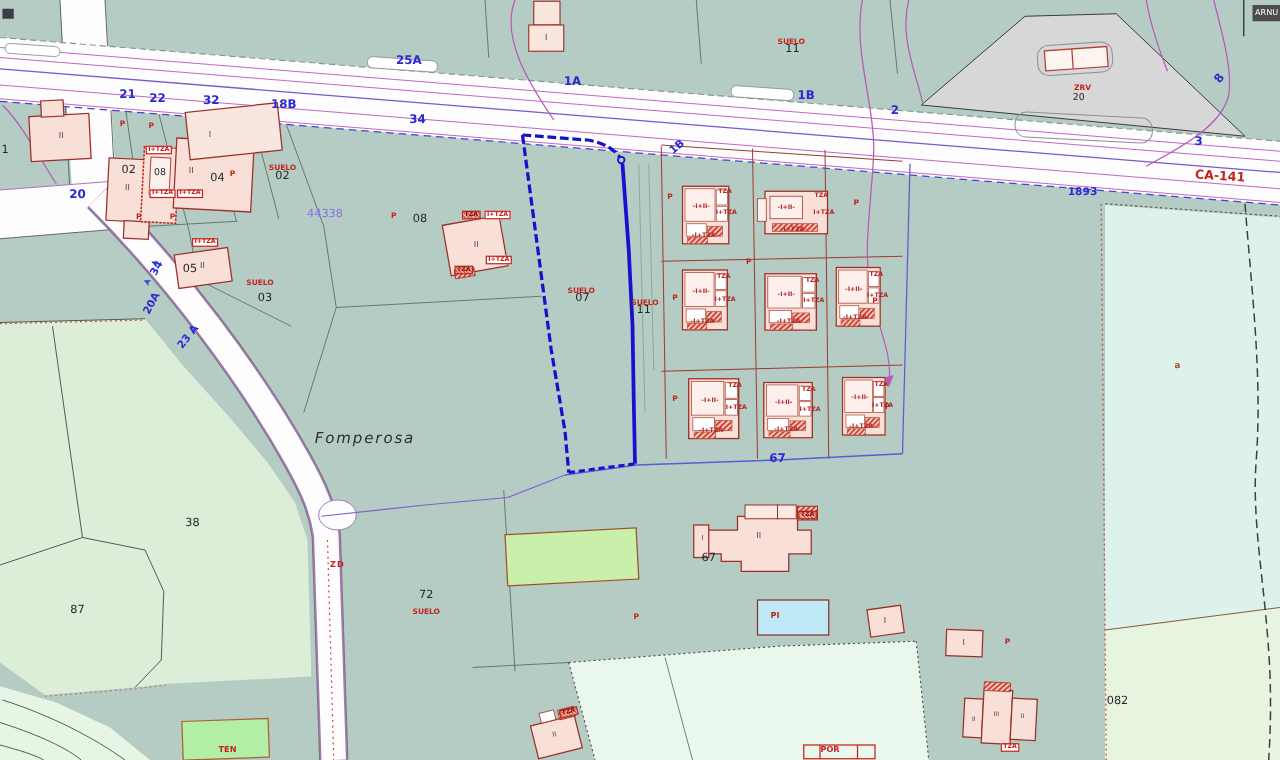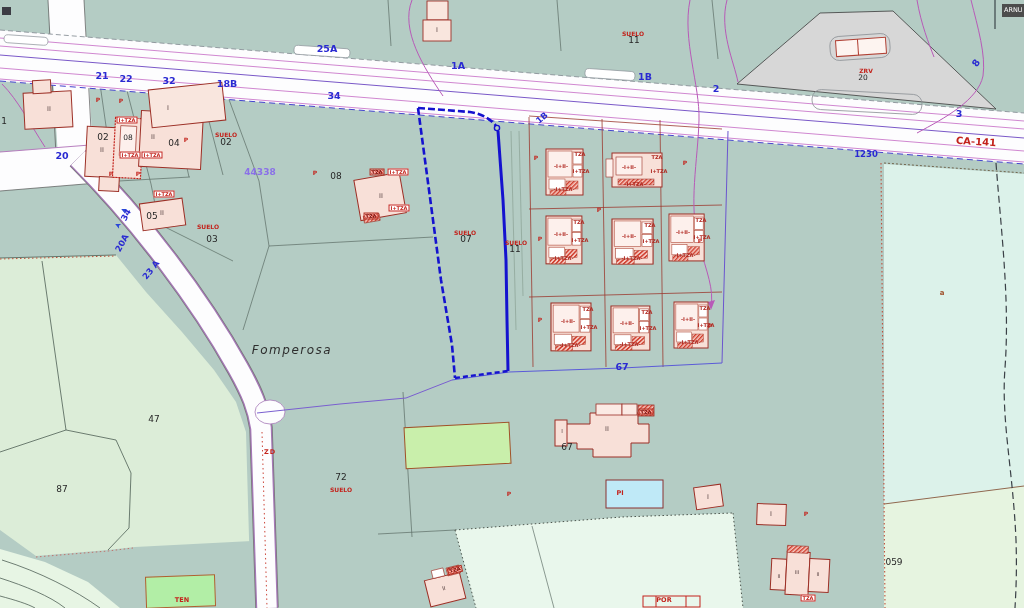--- a/index.html
+++ b/index.html
@@ -13,21 +13,21 @@
   .bks{color:#262626;font-size:7.5px}
   .rd{color:#c3231c;font-size:6.5px;font-weight:600}
   .rds{color:#c3231c;font-size:6px;font-weight:600}
   .ca{color:#c3231c;font-size:10px;font-weight:600}
   .pp{color:#c3231c;font-size:6px;font-weight:700}
   .tagb{color:#c3231c;font-size:5px;font-weight:700;border:1px solid #c3231c;background:#fff;padding:0 1px}
   .tagh{color:#7d1410;font-size:5px;font-weight:700;border:1px solid #b03024;padding:0 1px;
         background:repeating-linear-gradient(45deg,#f4b0a8 0 1px,#e86052 1px 2px)}
   .rm{color:#564040;font-size:6.5px}
   .un{color:#b02820;font-size:5px;font-weight:600}
-  .pu{color:#8a70e8;font-size:9px;font-weight:700}
+  .pu{color:#8a70e8;font-size:9px;font-weight:400}
   .fp{color:#2e2e2e;font-size:12px;font-style:italic;letter-spacing:1.5px}
   .ar{color:#2946d8;font-size:8px}
   #corner-tag{position:absolute;left:1002px;top:4px;width:22px;height:13px;background:#4c4c4c;
         color:#fff;font-size:6.5px;line-height:13px;padding-left:2px;overflow:hidden}
 </style>
 </head>
 <body>
 
 <div id="stage">
 <svg width="1024" height="608" viewBox="0 0 1024 608">
@@ -243,44 +243,44 @@
   <span class="bl" style="left:102px;top:76px">21</span>
   <span class="bl" style="left:126px;top:79px">22</span>
   <span class="bl" style="left:169px;top:81px">32</span>
   <span class="bl" style="left:227px;top:84px">18B</span>
   <span class="bl" style="left:334px;top:96px">34</span>
   <span class="bl" style="left:458px;top:66px">1A</span>
   <span class="bl" style="left:645px;top:77px">1B</span>
   <span class="bl" style="left:716px;top:89px">2</span>
   <span class="bl" style="left:976px;top:63px;transform:translate(-50%,-50%) rotate(-55deg)">8</span>
   <span class="bl" style="left:959px;top:114px">3</span>
-  <span class="bls" style="left:866px;top:154px">1230</span>
+  <span class="bls" style="left:866px;top:154px">1893</span>
   <span class="bl" style="left:62px;top:156px">20</span>
   <span class="bls" style="left:126px;top:215px;transform:translate(-50%,-50%) rotate(-62deg)">34</span>
   <span class="bls" style="left:122px;top:243px;transform:translate(-50%,-50%) rotate(-62deg)">20A</span>
   <span class="bls" style="left:151px;top:270px;transform:translate(-50%,-50%) rotate(-52deg)">23 A</span>
   <span class="bls" style="left:542px;top:118px;transform:translate(-50%,-50%) rotate(-40deg)">1B</span>
   <span class="bl" style="left:622px;top:367px">67</span>
 
   <span class="bk" style="left:103px;top:137px">02</span>
   <span class="bks" style="left:128px;top:138px">08</span>
   <span class="bk" style="left:174px;top:143px">04</span>
   <span class="bk" style="left:152px;top:216px">05</span>
   <span class="bk" style="left:212px;top:239px">03</span>
   <span class="bk" style="left:226px;top:142px">02</span>
   <span class="bk" style="left:336px;top:176px">08</span>
   <span class="bk" style="left:466px;top:239px">07</span>
   <span class="bk" style="left:515px;top:249px">11</span>
   <span class="bk" style="left:634px;top:40px">11</span>
   <span class="bks" style="left:863px;top:78px">20</span>
-  <span class="bk" style="left:154px;top:419px">47</span>
+  <span class="bk" style="left:154px;top:419px">38</span>
   <span class="bk" style="left:62px;top:489px">87</span>
   <span class="bk" style="left:567px;top:447px">67</span>
   <span class="bk" style="left:341px;top:477px">72</span>
-  <span class="bk" style="left:894px;top:562px">059</span>
+  <span class="bk" style="left:894px;top:562px">082</span>
   <span class="bk" style="left:4px;top:121px">1</span>
 
   <span class="rds" style="left:633px;top:34px">SUELO</span>
   <span class="rds" style="left:226px;top:135px">SUELO</span>
   <span class="rds" style="left:208px;top:227px">SUELO</span>
   <span class="rds" style="left:465px;top:233px">SUELO</span>
   <span class="rds" style="left:516px;top:243px">SUELO</span>
   <span class="rds" style="left:341px;top:490px">SUELO</span>
 
   <span class="rds" style="left:866px;top:71px">ZRV</span>

